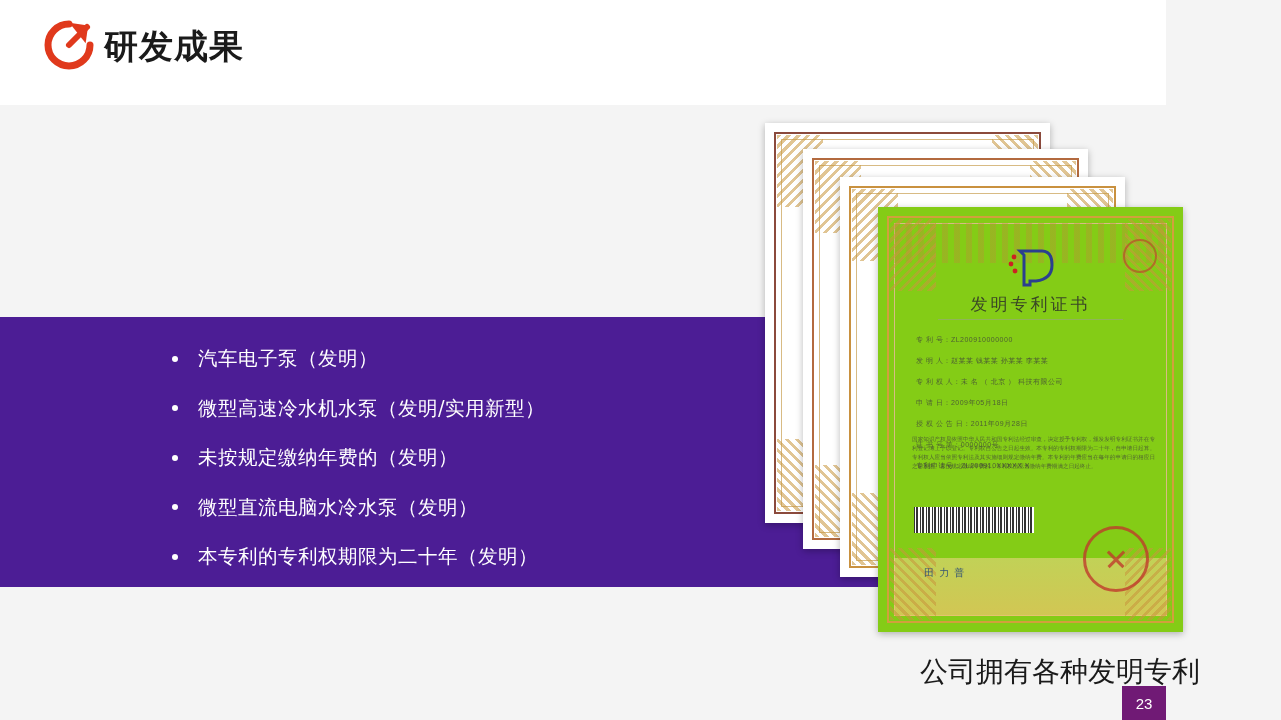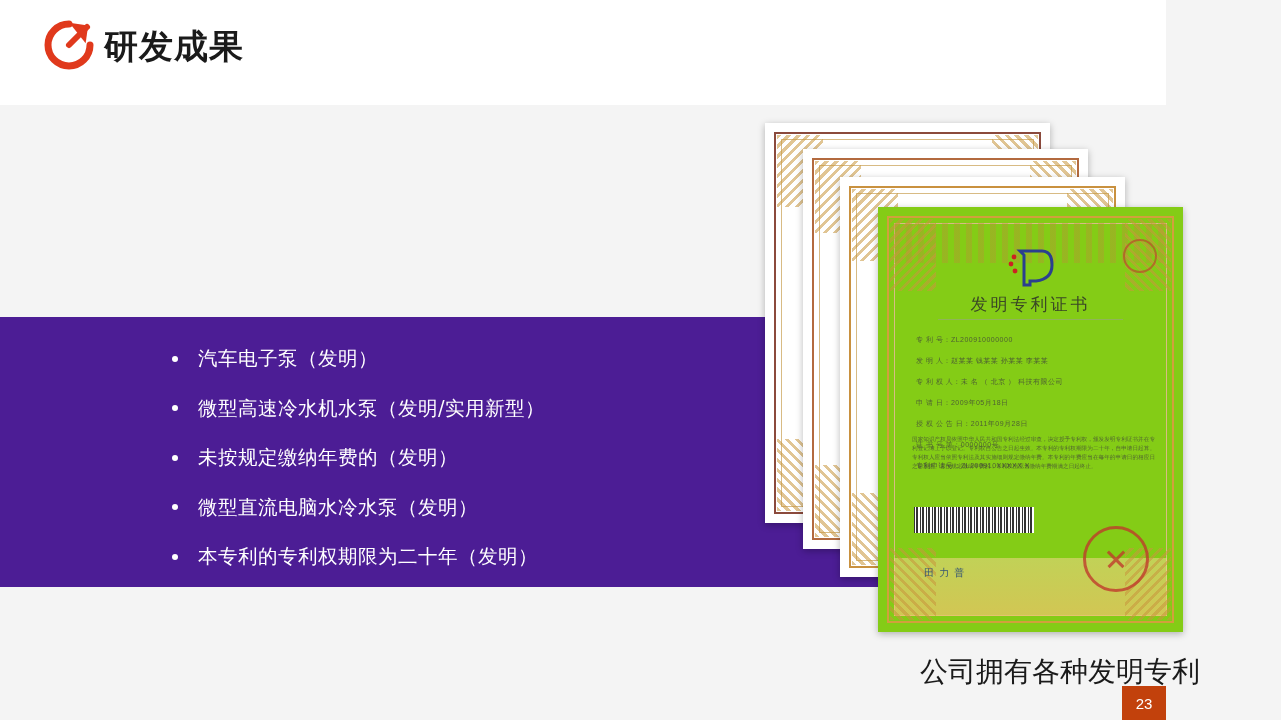--- a/index.html
+++ b/index.html
@@ -248,21 +248,21 @@
     line-height: 31px;
     color: #1a1a1a;
     margin-top: 46px;
   }
 
   
   .page-num {
     position: absolute;
     right: 0; bottom: 0;
     width: 44px; height: 34px;
-    background: #c2410c;
+    background: #701a75;
     color: #ffffff;
     font-size: 15px;
     display: flex;
     align-items: center;
     justify-content: center;
   }
 </style>
 </head>
 <body>
 

